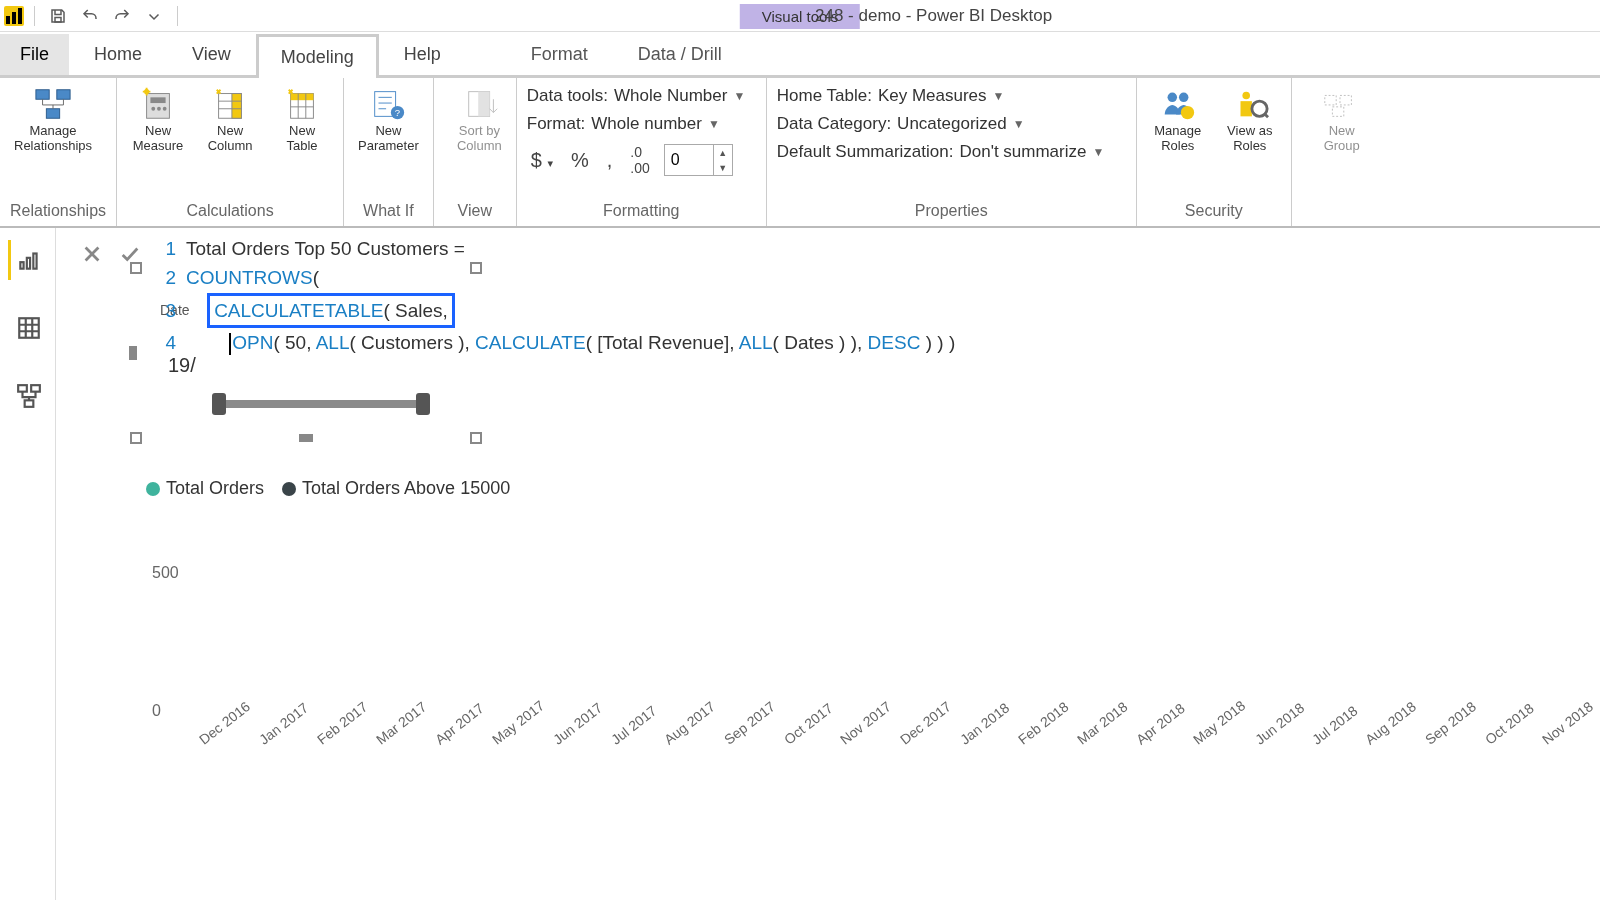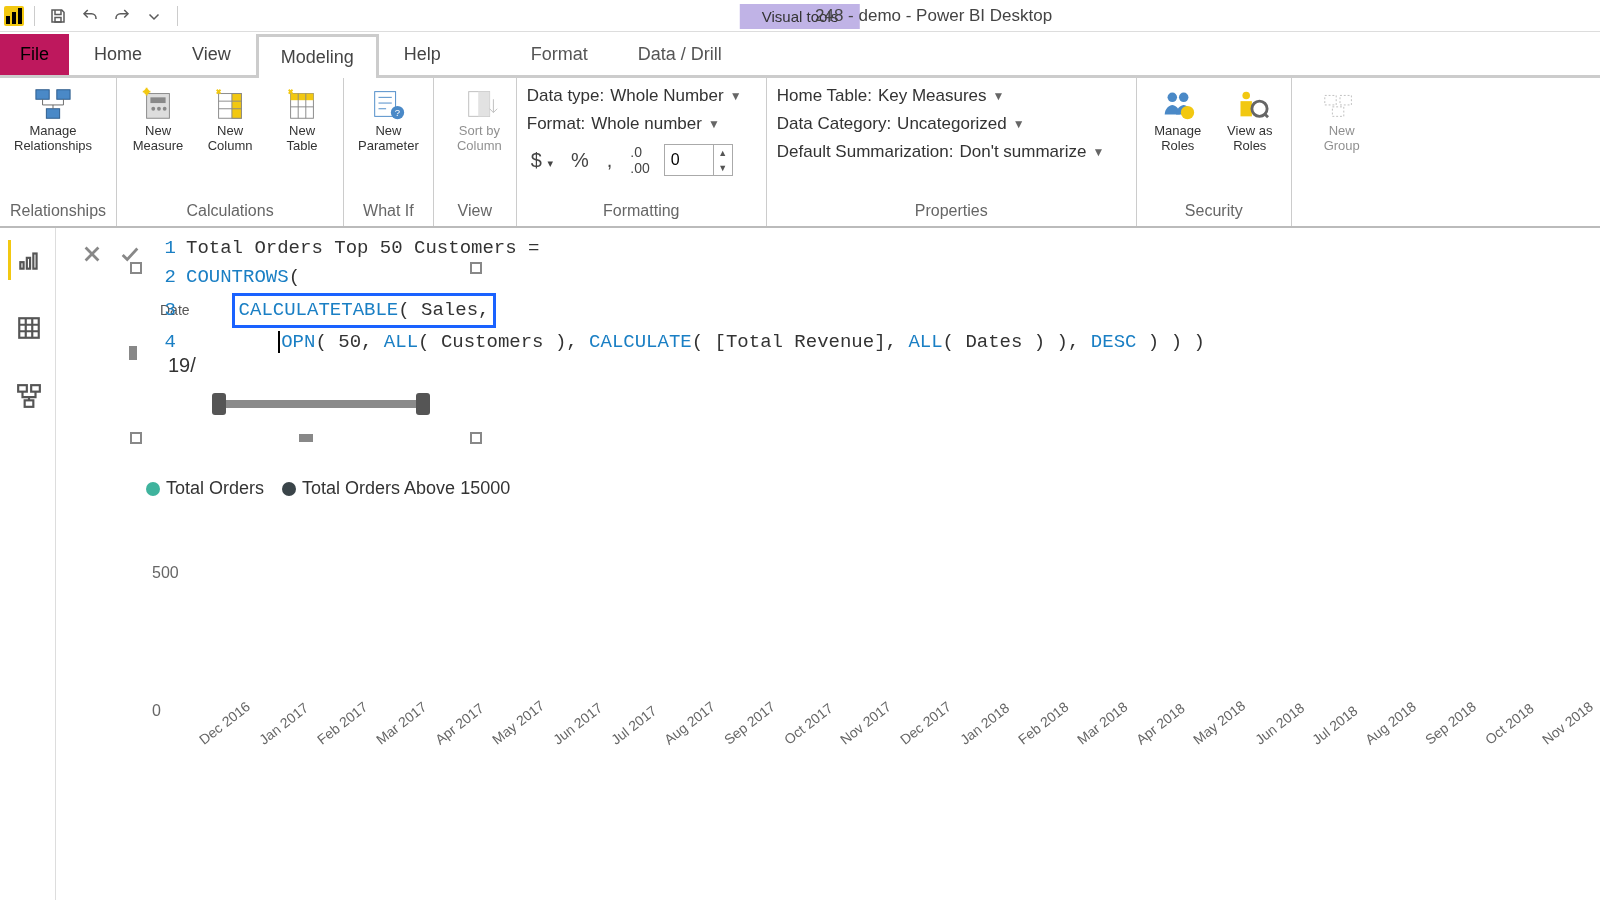--- a/index.html
+++ b/index.html
@@ -13,21 +13,21 @@
   .qat-divider{width:1px;height:20px;background:#ccc;margin:0 4px;}
   .qat-btn{width:26px;height:26px;display:flex;align-items:center;justify-content:center;cursor:pointer;}
   .qat-btn svg{width:18px;height:18px;stroke:#5b5b5b;fill:none;stroke-width:2;}
   
   .titlebar-center{position:absolute;left:50%;transform:translateX(-50%);top:4px;text-align:right;}
   .visual-tools{background:#c0b3e6;color:#333;padding:4px 22px;font-size:15px;display:inline-block;}
   .app-title{position:absolute;top:6px;left:815px;font-size:17px;color:#444;}
   
   
   .tabstrip{height:46px;display:flex;align-items:flex-end;background:#fff;border-bottom:3px solid #ccc;padding-left:0;}
-  .file-tab{background:#be185d;color:#000;padding:10px 20px;font-size:18px;cursor:pointer;}
+  .file-tab{background:#e5e5e5;color:#000;padding:10px 20px;font-size:18px;cursor:pointer;}
   .tab{padding:10px 22px;font-size:18px;color:#444;cursor:pointer;border:3px solid transparent;border-bottom:none;}
   .tab.active{border-color:#ccc;background:#fff;position:relative;top:3px;}
   .tab.ctx{color:#555;}
   
   
   .ribbon{height:150px;display:flex;border-bottom:2px solid #bbb;background:#fff;}
   .rgroup{display:flex;flex-direction:column;border-right:1px solid #ccc;padding:6px 10px 2px;}
   .rgroup-body{flex:1;display:flex;align-items:flex-start;gap:10px;}
   .rgroup-label{text-align:center;font-size:16px;color:#666;padding:4px 0;}
   .rbtn{display:flex;flex-direction:column;align-items:center;cursor:pointer;padding:2px 4px;min-width:62px;}
@@ -53,21 +53,21 @@
   .rail-btn svg{width:26px;height:26px;stroke:#555;fill:none;stroke-width:2;}
   
   
   .canvas{position:absolute;left:56px;top:228px;right:0;bottom:0;background:#fff;}
   
   
   .fx-wrap{position:absolute;left:20px;top:6px;right:10px;display:flex;align-items:flex-start;}
   .fx-actions{display:flex;gap:6px;margin-right:10px;padding-top:4px;}
   .fx-act{width:32px;height:32px;display:flex;align-items:center;justify-content:center;cursor:pointer;}
   .fx-act svg{width:22px;height:22px;stroke:#888;stroke-width:3;fill:none;}
-  .fx-code{flex:1;font-family:Liberation Mono, monospace;font-size:19px;line-height:1.55;}
+  .fx-code{flex:1;font-family:Liberation Sans, sans-serif;font-size:19px;line-height:1.55;}
   .gutter{display:inline-block;width:20px;color:#1a7fc4;text-align:right;margin-right:10px;user-select:none;}
   .kw{color:#1a7fc4;}
   .plain{color:#333;}
   .highlight-box{border:3px solid #1a62ff;padding:0 4px;display:inline-block;}
   .cursor-caret{display:inline-block;width:2px;height:22px;background:#000;vertical-align:middle;margin:0 1px;}
   
   
   .slicer{position:absolute;left:80px;top:40px;width:340px;height:170px;}
   .slicer-sel{position:absolute;inset:0;}
   .sel-handle{position:absolute;width:12px;height:12px;border:2px solid #888;background:#fff;}
@@ -236,21 +236,21 @@
 Column</div>
       </div>
     </div>
     <div class="rgroup-label">View</div>
   </div>
 
   <div class="rgroup" style="min-width:250px">
     <div class="rgroup-body">
       <div class="prop-col">
         <div class="prop-row">
-          <span>Data type:</span>
+          <span>Data tools:</span>
           <span>Whole Number</span>
           <span class="caret">▼</span>
         </div>
         <div class="prop-row">
           <span>Format:</span>
           <span>Whole number</span>
           <span class="caret">▼</span>
         </div>
         <div class="fmt-row">
           <span class="fmt-btn">$ <span style="font-size:11px">▾</span></span>

